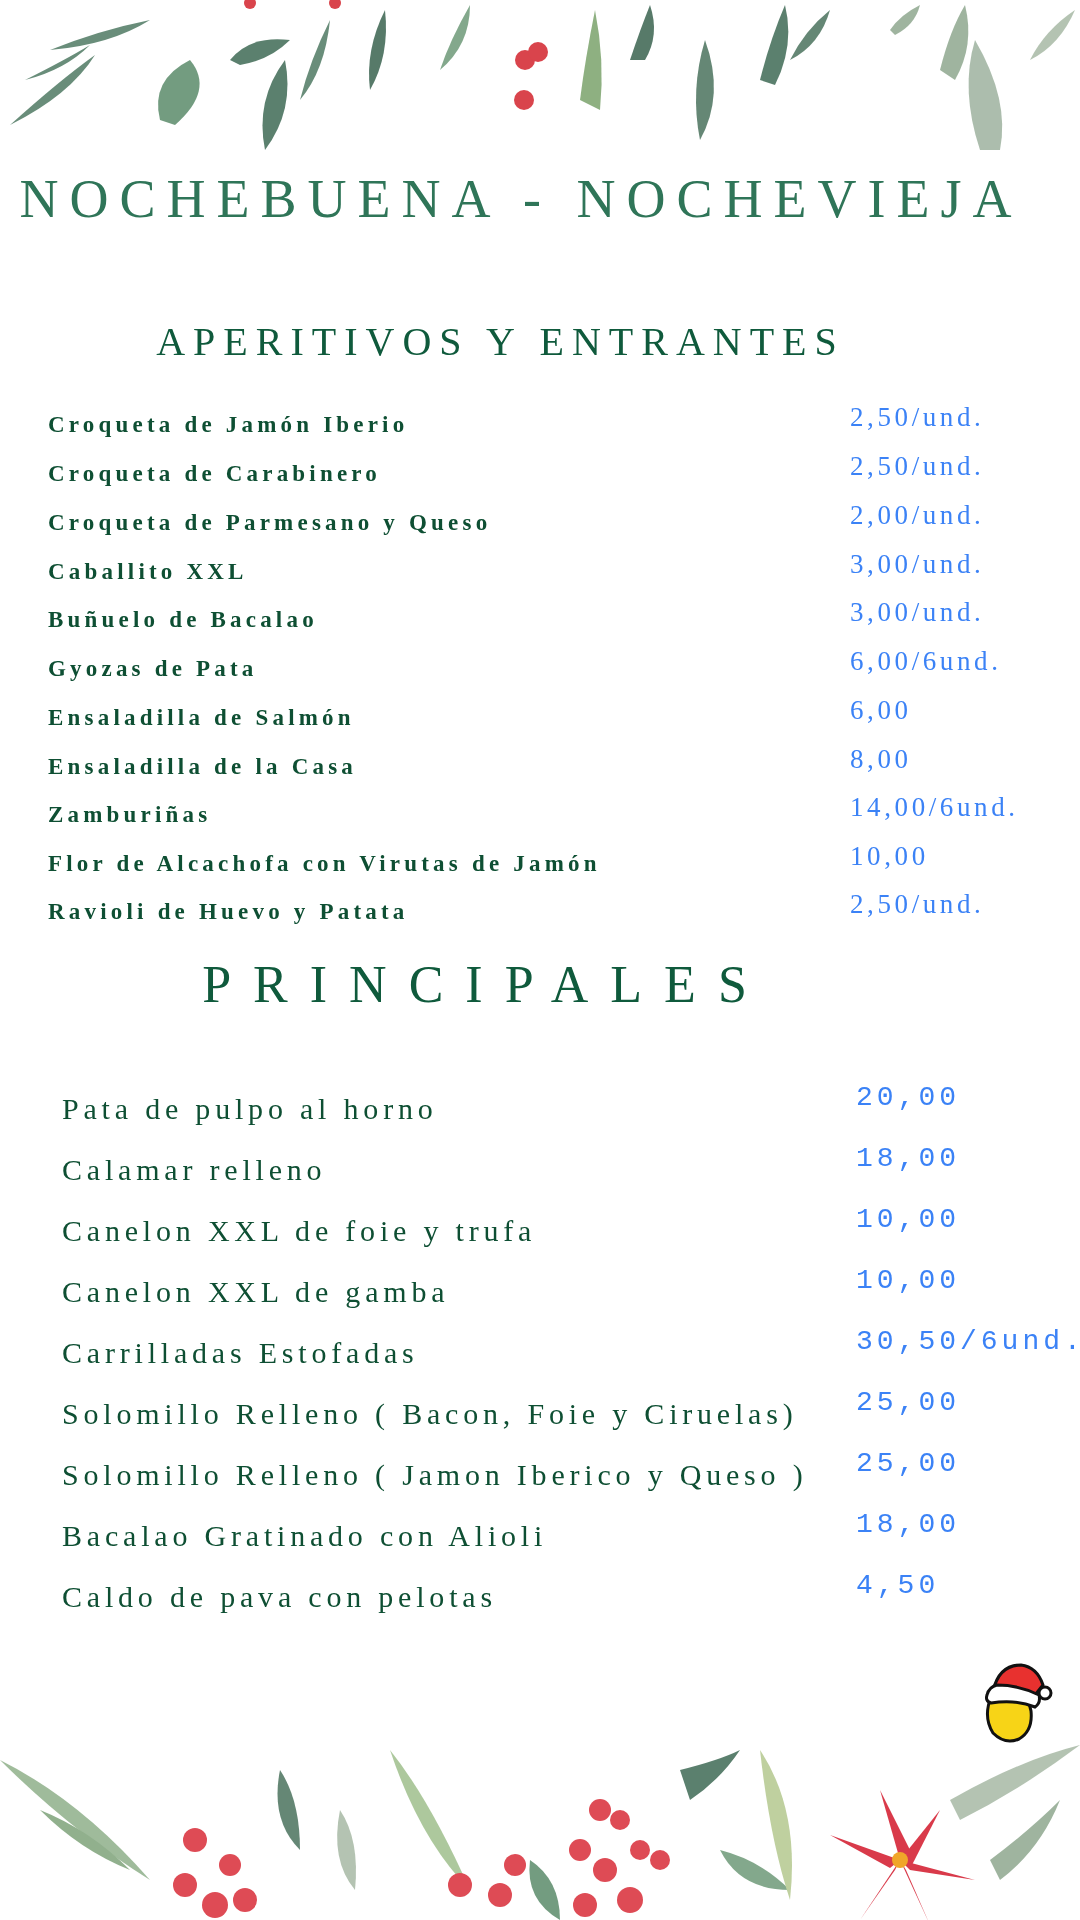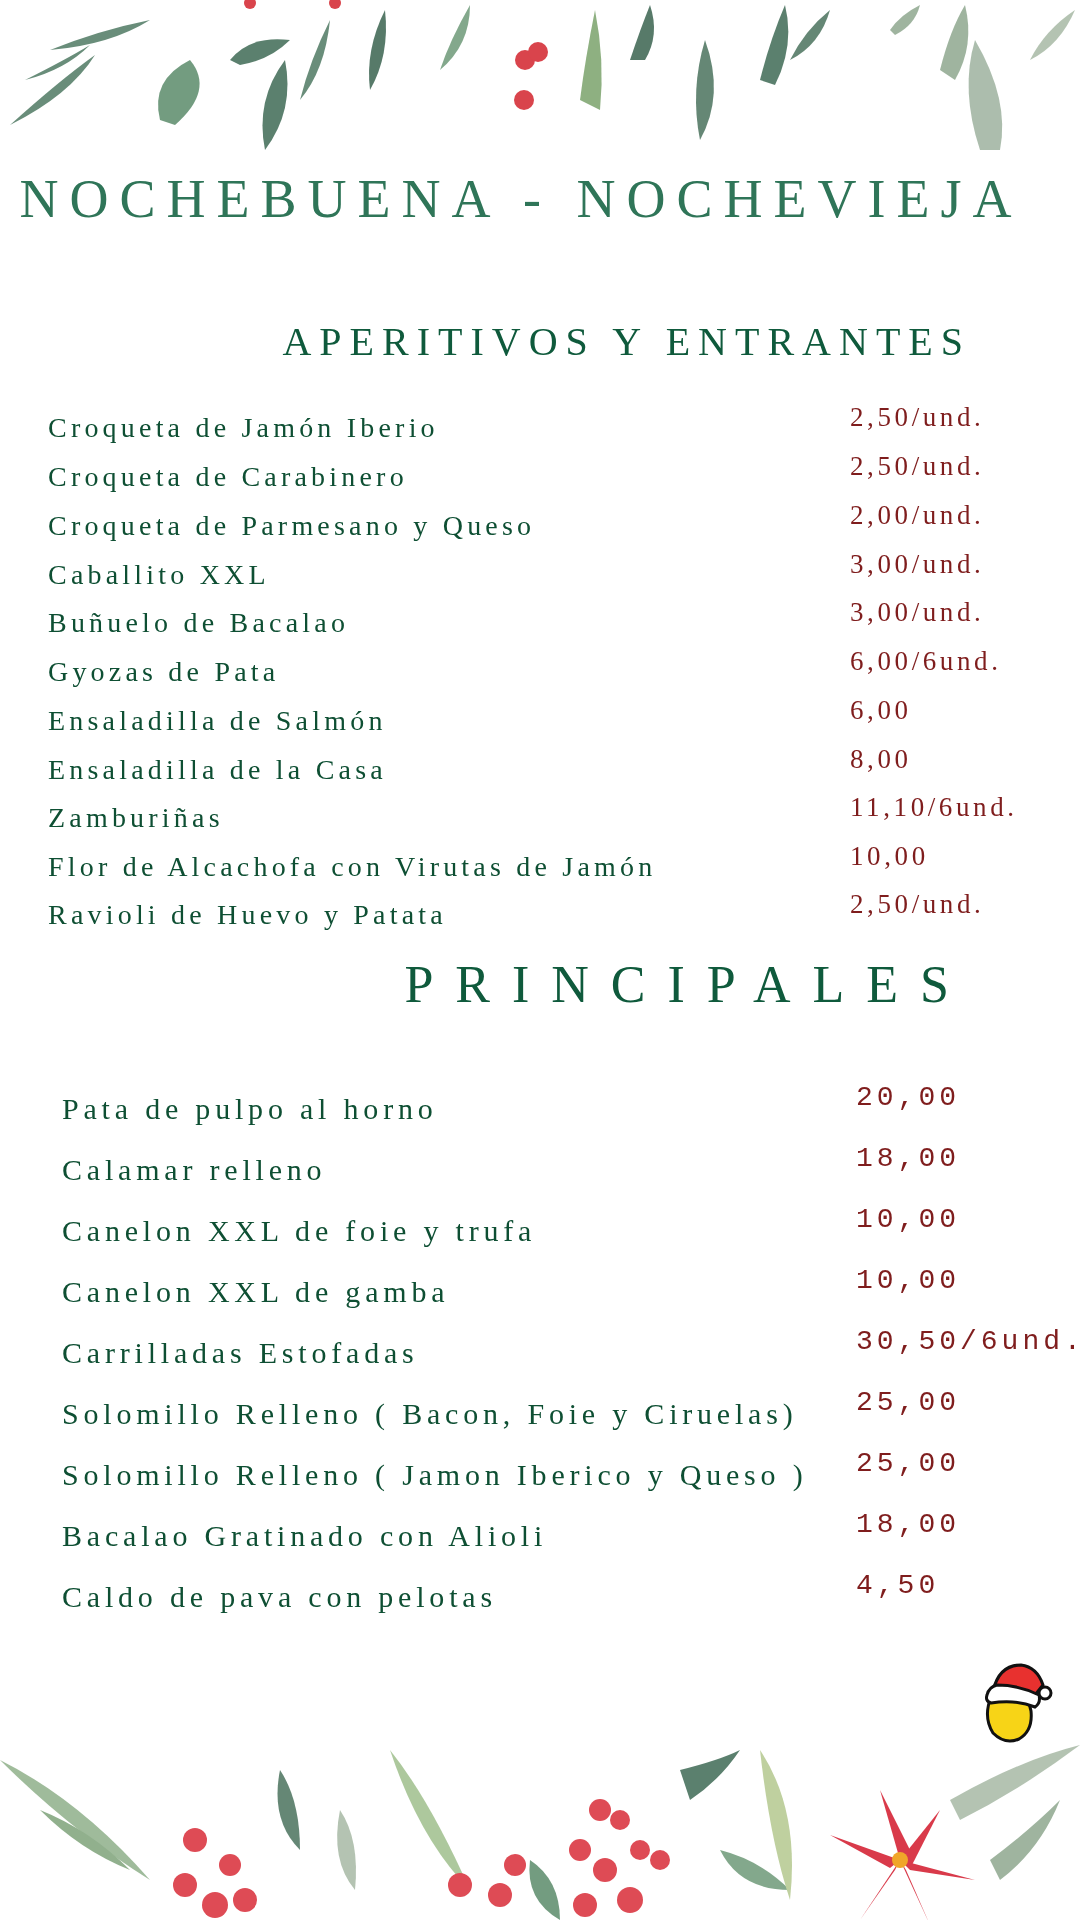--- a/index.html
+++ b/index.html
@@ -3,27 +3,27 @@
 <meta charset="utf-8">
 <style>
   html, body { margin:0; padding:0; }
   body { width:1080px; height:1920px; background:#ffffff; position:relative; overflow:hidden;
          font-family:"Liberation Serif","DejaVu Serif",serif; }
   .deco { position:absolute; left:0; width:1080px; }
   .deco-top { top:0; height:160px; }
   .deco-bottom { top:1740px; height:180px; }
   .title { position:absolute; top:168px; left:0; width:1042px; text-align:center;
            font-size:54px; letter-spacing:11px; color:#2f7558; }
-  .section-heading { position:absolute; left:0; width:971px; text-align:right; color:#0f5a3c; }
+  .section-heading { position:absolute; left:0; width:971px; text-align:center; color:#0f5a3c; }
   .h-aperitivos { top:318px; font-size:40px; letter-spacing:8px; padding-left:30px; box-sizing:border-box; }
   .h-principales { top:955px; font-size:52px; letter-spacing:22px; box-sizing:border-box; }
   .item { position:absolute; left:0; width:1080px; }
   .item-name { position:absolute; color:#0e4f33; white-space:nowrap; }
-  .item-price { position:absolute; color:#7f1d1d; white-space:nowrap; }
-  .sec1 .item-name { left:48px; font-size:28px; letter-spacing:4.2px; }
+  .item-price { position:absolute; color:#3b82f6; white-space:nowrap; }
+  .sec1 .item-name { left:48px; font-size:23px; letter-spacing:4.2px;font-weight:bold; }
   .sec1 .item-price { left:850px; font-size:27px; letter-spacing:3.6px; top:-10px; }
   .sec2 .item-name { left:62px; font-size:30px; letter-spacing:4.8px; }
   .sec2 .item-price { left:856px; font-size:28px; letter-spacing:4px; top:-10px;font-family:Liberation Mono, monospace; }
   .mascot { position:absolute; left:975px; top:1655px; width:80px; height:90px; }
 </style>
 </head>
 <body>
 
 <svg class="deco deco-top" viewBox="0 0 1080 160" preserveAspectRatio="none">
   <g fill="#4f7a63" opacity="0.85">
@@ -87,21 +87,21 @@
   <div class="item" style="top:705px">
     <span class="item-name">Ensaladilla de Salmón</span>
     <span class="item-price">6,00</span>
   </div>
   <div class="item" style="top:754px">
     <span class="item-name">Ensaladilla de la Casa</span>
     <span class="item-price">8,00</span>
   </div>
   <div class="item" style="top:802px">
     <span class="item-name">Zamburiñas</span>
-    <span class="item-price">11,10/6und.</span>
+    <span class="item-price">14,00/6und.</span>
   </div>
   <div class="item" style="top:851px">
     <span class="item-name">Flor de Alcachofa con Virutas de Jamón</span>
     <span class="item-price">10,00</span>
   </div>
   <div class="item" style="top:899px">
     <span class="item-name">Ravioli de Huevo y Patata</span>
     <span class="item-price">2,50/und.</span>
   </div>
 </div>

